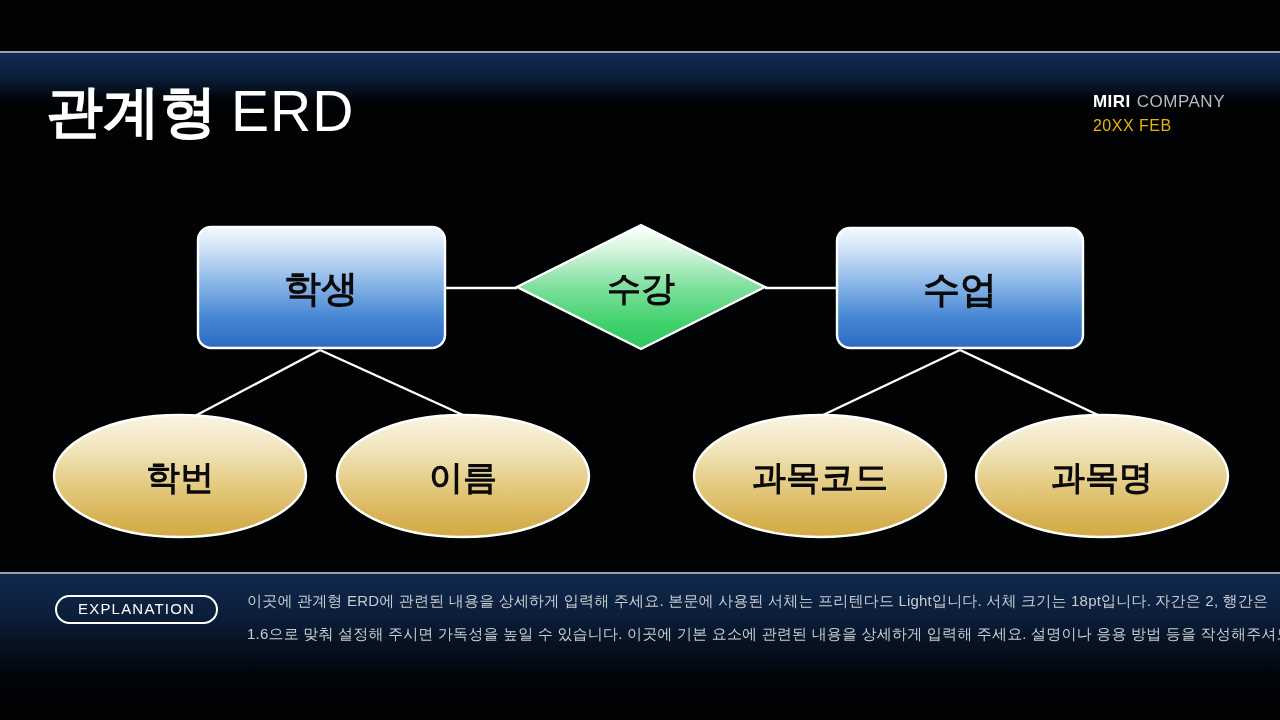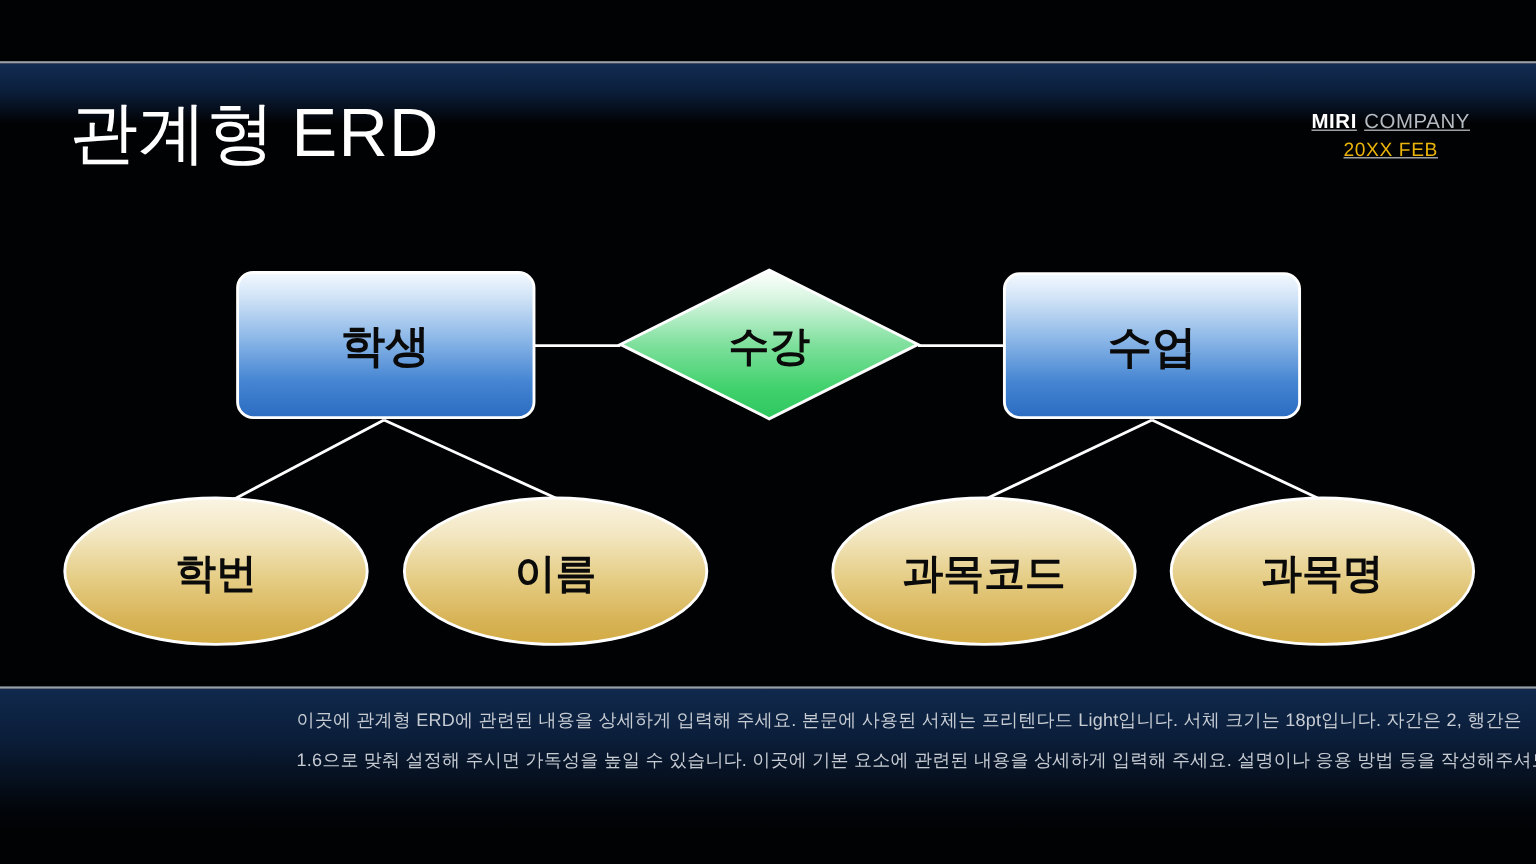--- a/index.html
+++ b/index.html
@@ -10,25 +10,25 @@
   }
   
   .top-bar-a{position:absolute;left:0;top:0;width:1280px;height:26px;
     background:linear-gradient(to bottom,#16355f 0%,#0c2applied 0,#0c1f3c 45%,rgba(0,0,0,0) 100%);}
   .top-line{position:absolute;left:0;top:51px;width:1280px;height:2px;background:#9aa3ab;}
   .top-bar-b{position:absolute;left:0;top:53px;width:1280px;height:50px;
     background:linear-gradient(to bottom,#122c52 0%,#0b1f3c 45%,rgba(0,0,0,0) 100%);}
   
   .title-block{position:absolute;left:46px;top:82px;}
   .title-block h1{margin:0;color:#fff;font-size:57px;line-height:1.05;letter-spacing:0;}
-  .title-main{font-weight:400;margin-left:12px;}
+  .title-main{font-weight:700;}
   .title-accent{font-weight:300;margin-left:14px;letter-spacing:1px;text-align:right;}
   .subtitle{margin-top:14px;color:#84898f;font-size:16px;font-weight:400;letter-spacing:6.5px;}
   
-  .company{position:absolute;right:55px;top:92px;text-align:center;color:#c3c8cd;text-decoration:underline;}
+  .company{position:absolute;right:55px;top:92px;text-align:left;color:#c3c8cd;}
   .company-line{font-size:17px;letter-spacing:.5px;}
   .company-bold{font-weight:800;color:#ffffff;}
   .company-rest{font-weight:400;color:#b6bbc1;margin-left:6px;}
   .company-date{margin-top:5px;font-size:16px;color:#eab308;letter-spacing:.5px;}
   
   .diagram-svg{position:absolute;left:0;top:0;width:1280px;height:720px;}
   .shape-label{font-family:"Liberation Sans","DejaVu Sans",sans-serif;font-weight:700;fill:#0a0a0a;}
   
   .bottom-line{position:absolute;left:0;top:572px;width:1280px;height:2px;background:#97a0a8;}
   .bottom-band{position:absolute;left:0;top:574px;width:1280px;height:118px;
@@ -107,19 +107,20 @@
     <text x="641" y="300" text-anchor="middle" font-size="34" class="shape-label">수강</text>
     <text x="180" y="489" text-anchor="middle" font-size="34" class="shape-label">학번</text>
     <text x="463" y="489" text-anchor="middle" font-size="34" class="shape-label">이름</text>
     <text x="820" y="489" text-anchor="middle" font-size="34" class="shape-label">과목코드</text>
     <text x="1102" y="489" text-anchor="middle" font-size="34" class="shape-label">과목명</text>
   </svg>
 
   <div class="bottom-line"></div>
   <div class="bottom-band"></div>
 
+  <div class="explanation-badge">EXPLANATION</div>
 
   <div class="body-text">
     <div>이곳에 관계형 ERD에 관련된 내용을 상세하게 입력해 주세요. 본문에 사용된 서체는 프리텐다드 Light입니다. 서체 크기는 18pt입니다. 자간은 2, 행간은</div>
     <div>1.6으로 맞춰 설정해 주시면 가독성을 높일 수 있습니다. 이곳에 기본 요소에 관련된 내용을 상세하게 입력해 주세요. 설명이나 응용 방법 등을 작성해주셔도</div>
   </div>
 
 </div>
 
 </body></html>

